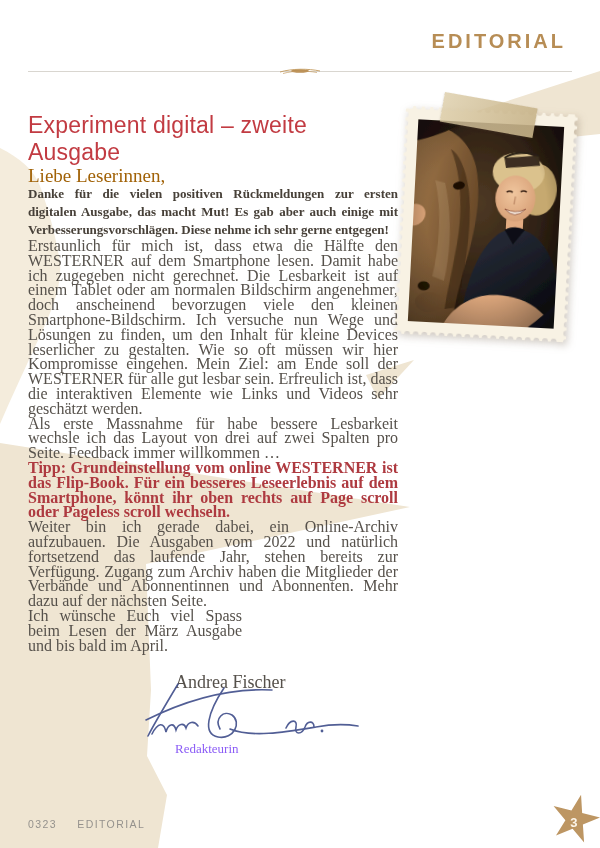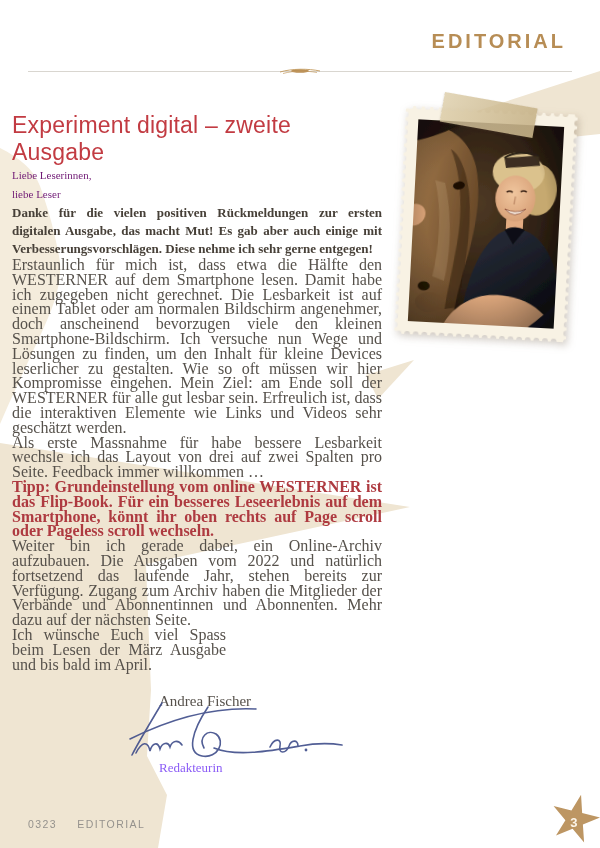--- a/index.html
+++ b/index.html
@@ -18,39 +18,39 @@
     font-size: 20px; font-weight: 700; letter-spacing: 3px;
     color: #b78d55;
   }
   .rule {
     position: absolute; left: 28px; top: 71px; width: 544px; height: 1px;
     background: #d9d6d0; z-index: 1;
   }
   .ornament { position: absolute; left: 278px; top: 65px; z-index: 1; }
 
   
-  .article { position: absolute; left: 12px; top: 112px; width: 370px; z-index: 1; }
+  .article { position: absolute; left: 28px; top: 112px; width: 370px; z-index: 1; }
   .article p { margin: 0; }
   .title {
     margin: 0; font-family: "Liberation Sans", sans-serif;
     font-size: 23px; font-weight: 400; color: #c23b42; letter-spacing: 0.2px;
   }
-  .salutation { margin-top: 25px; font-size: 11px; line-height: 19px; color: #701a75; }
+  .salutation { margin-top: 25px; font-size: 19px; line-height: 19px; color: #a16207; }
   .salutation span { display: block; }
   .lead {
     margin-top: 17px; font-size: 13px; line-height: 18px; font-weight: 700;
     color: #474038; text-align: justify;
   }
   .body-p {
     margin-top: 12px; font-size: 16px; line-height: 14.8px;
     color: #56514b; text-align: justify;
   }
   .tip { margin-top: 0 !important; color: #ae3a40; font-weight: 700; }
   .closing { width: 214px; margin-left: 147px; margin-top: 17px; }
-  .byline-name { margin: 22px 0 0 147px !important; font-size: 15px; color: #56514b; }
+  .byline-name { margin: 22px 0 0 147px !important; font-size: 18px; color: #56514b; }
   .signature { display: block; margin: -14px 0 0 112px; }
   .byline-role { margin: -12px 0 0 147px !important; font-size: 13px; color: #8b5cf6; }
 
   
   .stamp {
     position: absolute; left: 400px; top: 110px; width: 172px; height: 228px;
     transform: rotate(3deg); z-index: 2;
   }
   .stamp svg { filter: drop-shadow(2px 3px 4px rgba(110, 90, 65, 0.35)); }
   .tape {
@@ -97,21 +97,20 @@
   <svg class="ornament" width="44" height="12" viewBox="0 0 44 12">
     <ellipse cx="22" cy="6" rx="9" ry="1.7" fill="#b98e55"></ellipse>
     <path d="M2 7 C14 3.5 30 3.5 42 6" stroke="#c39a5e" stroke-width="0.9" fill="none"></path>
     <path d="M5 8.5 C16 5.5 28 5.5 39 7.5" stroke="#c39a5e" stroke-width="0.7" fill="none"></path>
   </svg>
 
   <div class="article">
     <h1 class="title">Experiment digital – zweite Ausgabe</h1>
     <p class="salutation">
       <span>Liebe Leserinnen,</span>
-      <span>liebe Leser</span>
     </p>
     <p class="lead">Danke für die vielen positiven Rückmeldungen zur ersten digitalen Ausgabe, das macht Mut! Es gab aber auch einige mit Verbesserungsvorschlägen. Diese nehme ich sehr gerne entgegen!</p>
     <p class="body-p">Erstaunlich für mich ist, dass etwa die Hälfte den WESTERNER auf dem Smartphone lesen. Damit habe ich zugegeben nicht gerechnet. Die Lesbarkeit ist auf einem Tablet oder am normalen Bildschirm angenehmer, doch anscheinend bevorzugen viele den kleinen Smartphone-Bildschirm. Ich versuche nun Wege und Lösungen zu finden, um den Inhalt für kleine Devices leserlicher zu gestalten. Wie so oft müssen wir hier Kompromisse eingehen. Mein Ziel: am Ende soll der WESTERNER für alle gut lesbar sein. Erfreulich ist, dass die interaktiven Elemente wie Links und Videos sehr geschätzt werden.</p>
     <p class="body-p">Als erste Massnahme für habe bessere Lesbarkeit wechsle ich das Layout von drei auf zwei Spalten pro Seite. Feedback immer willkommen …</p>
     <p class="body-p tip">Tipp: Grundeinstellung vom online WESTERNER ist das Flip-Book. Für ein besseres Leseerlebnis auf dem Smartphone, könnt ihr oben rechts auf Page scroll oder Pageless scroll wechseln.</p>
     <p class="body-p">Weiter bin ich gerade dabei, ein Online-Archiv aufzubauen. Die Ausgaben vom 2022 und natürlich fortsetzend das laufende Jahr, stehen bereits zur Verfügung. Zugang zum Archiv haben die Mitglieder der Verbände und Abonnentinnen und Abonnenten. Mehr dazu auf der nächsten Seite.</p>
     <p class="body-p closing">Ich wünsche Euch viel Spass beim Lesen der März Ausgabe und bis bald im April.</p>
     <p class="body-p byline-name">Andrea Fischer</p>
 
     <svg class="signature" width="240" height="78" viewBox="0 0 240 78">

